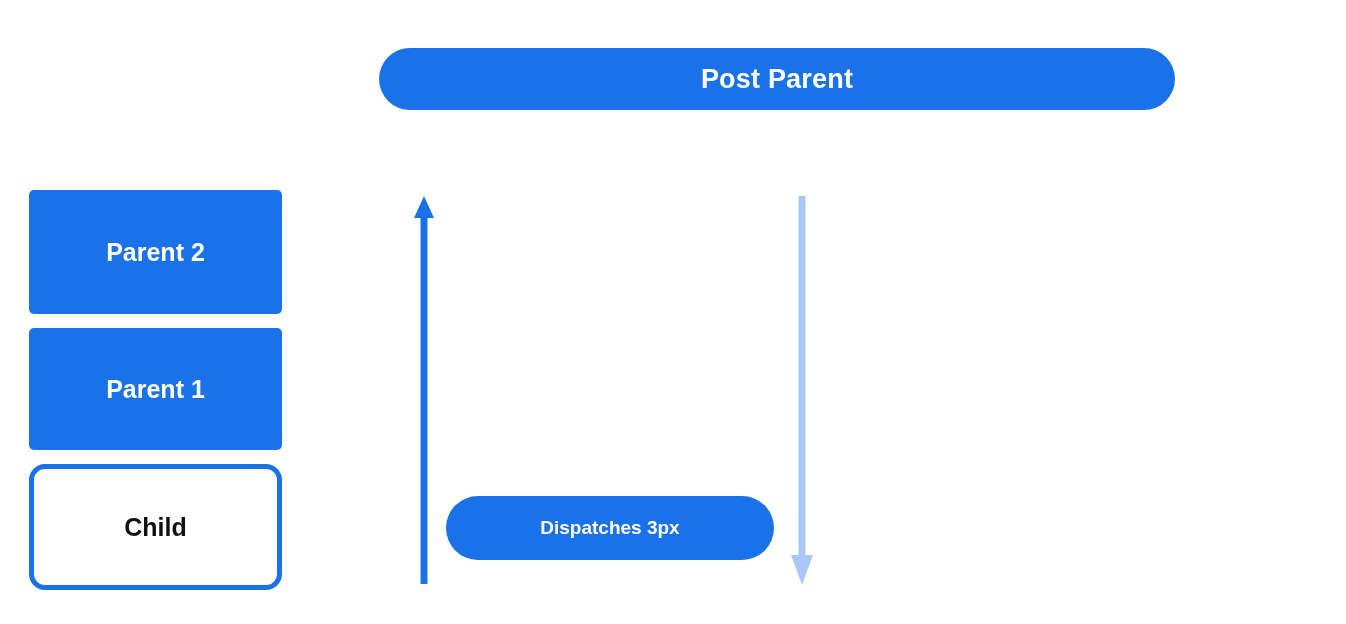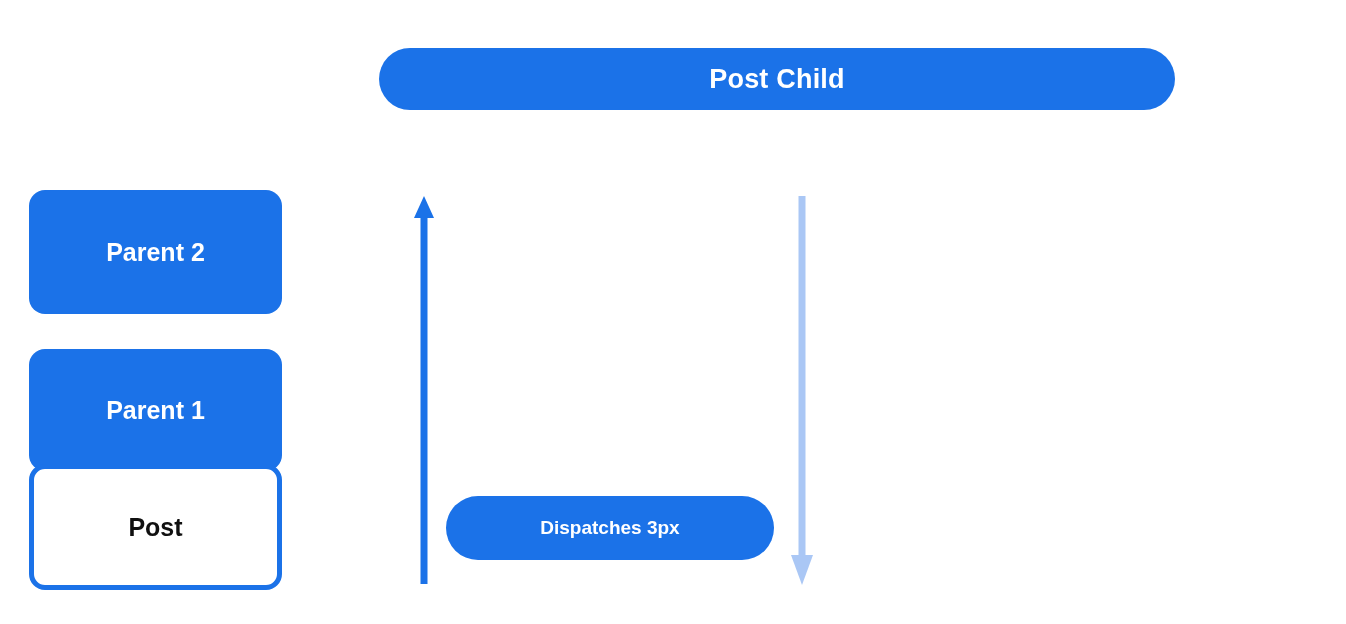--- a/index.html
+++ b/index.html
@@ -41,35 +41,35 @@
   
   .stack-box {
     position: absolute;
     left: 29px;
     width: 253px;
     display: flex;
     align-items: center;
     justify-content: center;
     font-size: 25px;
     font-weight: bold;
-    border-radius: 16px;
+    border-radius: 5px;
     box-sizing: border-box;
   }
   .stack-box.filled {
     background: #1b72e8;
     color: #ffffff;
   }
   .stack-box.outlined {
     background: #ffffff;
     color: #101010;
     border: 5px solid #1b72e8;
     border-radius: 16px;
   }
   #box-parent2 { top: 190px; height: 124px; }
-  #box-parent1 { top: 328px; height: 122px; margin-top: 21px; }
+  #box-parent1 { top: 328px; height: 122px; }
   #box-child   { top: 464px; height: 126px; }
 
   
   .arrow {
     position: absolute;
   }
   #arrow-up {
     left: 408px;
     top: 194px;
     width: 32px;
@@ -113,33 +113,33 @@
     font-size: 19px;
     border-radius: 32px;
   }
 </style>
 </head>
 <body>
 
 <div id="canvas">
 
   <div class="header-pill">
-    <span>Post Child</span>
+    <span>Post Parent</span>
   </div>
 
   <div class="stack-box filled" id="box-parent2">
     <span>Parent 2</span>
   </div>
 
   <div class="stack-box filled" id="box-parent1">
     <span>Parent 1</span>
   </div>
 
   <div class="stack-box outlined" id="box-child">
-    <span>Post</span>
+    <span>Child</span>
   </div>
 
   <svg class="arrow" id="arrow-up" viewBox="0 0 32 392">
     <polygon points="16,2 26,24 6,24" fill="#1b72e8"></polygon>
     <rect x="12.5" y="20" width="7" height="370" fill="#1b72e8"></rect>
   </svg>
 
   <svg class="arrow" id="arrow-down" viewBox="0 0 32 394">
     <rect x="12.5" y="2" width="7" height="360" fill="#aac7f5"></rect>
     <polygon points="16,391 5,361 27,361" fill="#aac7f5"></polygon>

